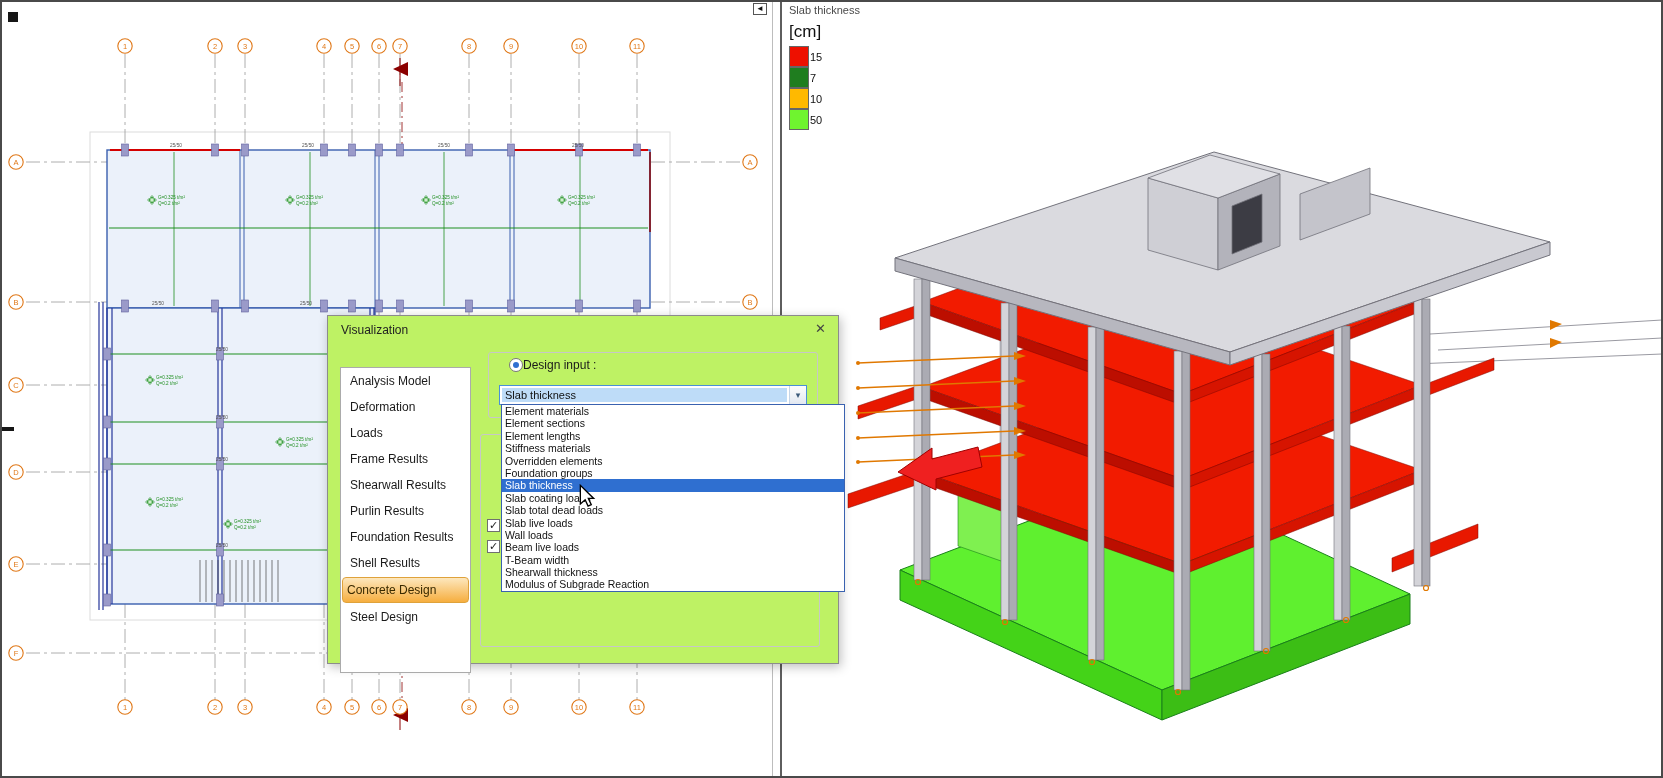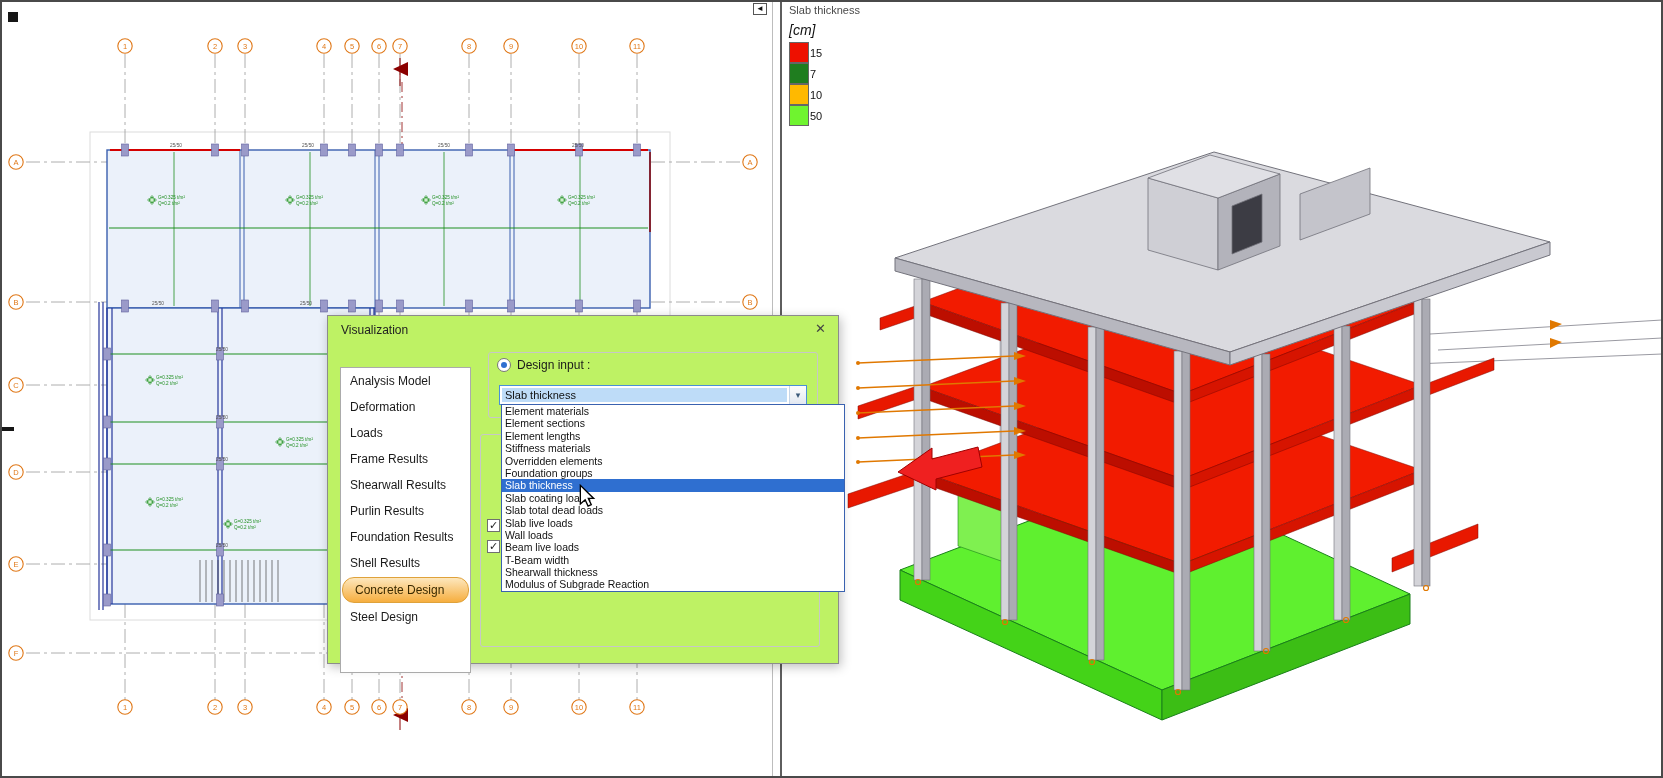--- a/index.html
+++ b/index.html
@@ -9,39 +9,39 @@
 
   
   .vsplit{position:absolute;left:770px;top:0;width:10px;height:778px;background:#fff;
           border-left:1px solid #bdbdbd;border-right:2px solid #5e5e5e;box-sizing:border-box;z-index:1;}
   .split-grip{position:absolute;left:751px;top:1px;z-index:2;font-size:8px;line-height:10px;color:#111;
               border:1px solid #555;padding:0 2px;background:#fff;}
 
   
   .legend{position:absolute;left:783px;top:1px;z-index:2;}
   .legend-title{font-size:11px;color:#4a4a4a;margin:1px 0 6px 4px;}
-  .legend-unit{font-size:14px;color:#111;margin:0 0 4px 4px;font-style:italic;}
+  .legend-unit{font-size:17px;color:#111;margin:0 0 4px 4px;}
   .legend-row{display:flex;align-items:center;height:21px;}
   .swatch{width:20px;height:21px;border:1px solid #666;margin-left:4px;margin-top:-1px;box-sizing:border-box;}
   .legend-label{font-size:11px;color:#111;margin-left:1px;}
 
   
   .dialog{position:absolute;left:325px;top:313px;width:512px;height:349px;background:#bef264;
           border:1px solid #8c8c8c;box-shadow:2px 3px 10px rgba(0,0,0,.25);z-index:10;box-sizing:border-box;}
   .dlg-title{position:absolute;left:13px;top:7px;font-size:12px;color:#222;}
   .dlg-close{position:absolute;right:12px;top:5px;font-size:13px;color:#444;cursor:default;}
   .cat-list{position:absolute;left:12px;top:31px;width:131px;height:306px;border:1px solid #ababab;
             box-sizing:border-box;overflow:hidden;background:#fff;margin-top:20px;}
   .cat-item{font-size:12px;color:#1a1a1a;padding:6px 4px 6px 9px;white-space:nowrap;}
-  .cat-item.sel{background:linear-gradient(#fde7bd,#f6ae3f);border:1px solid #dfa23b;border-radius:12px;
-                margin:1px;padding:5px 3px 5px 12px;color:#3a2a00;}
+  .cat-item.sel{background:linear-gradient(#fde7bd,#f6ae3f);border:1px solid #dfa23b;border-radius:4px;
+                margin:1px;padding:5px 3px 5px 4px;color:#3a2a00;}
   .groupbox{position:absolute;border:1px solid #c7c7c7;border-radius:3px;box-sizing:border-box;}
   .gb-input{left:160px;top:36px;width:330px;height:66px;}
   .gb-output{left:152px;top:118px;width:340px;height:213px;}
-  .radio-row{position:absolute;left:8px;top:5px;display:flex;align-items:center;gap:6px;}
+  .radio-row{position:absolute;left:20px;top:5px;display:flex;align-items:center;}
   .radio{width:12px;height:12px;border:1px solid #777;border-radius:50%;display:inline-flex;
          align-items:center;justify-content:center;background:#fff;}
   .radio-dot{width:6px;height:6px;border-radius:50%;background:#2f6fd0;}
   .radio-label{font-size:12px;color:#1a1a1a;}
   .combo{position:absolute;left:10px;top:32px;width:308px;height:20px;border:1px solid #4a90d9;
          display:flex;box-sizing:border-box;background:#fff;}
   .combo-value{flex:1;background:#bedcf8;color:#111;font-size:11px;line-height:14px;margin:2px;padding:0 3px;
                white-space:nowrap;overflow:hidden;}
   .combo-btn{width:16px;border-left:1px solid #c5d5e8;background:linear-gradient(#fdfdfd,#e2e8f1);
              color:#3c5a7a;font-size:9px;display:flex;align-items:center;justify-content:center;}

